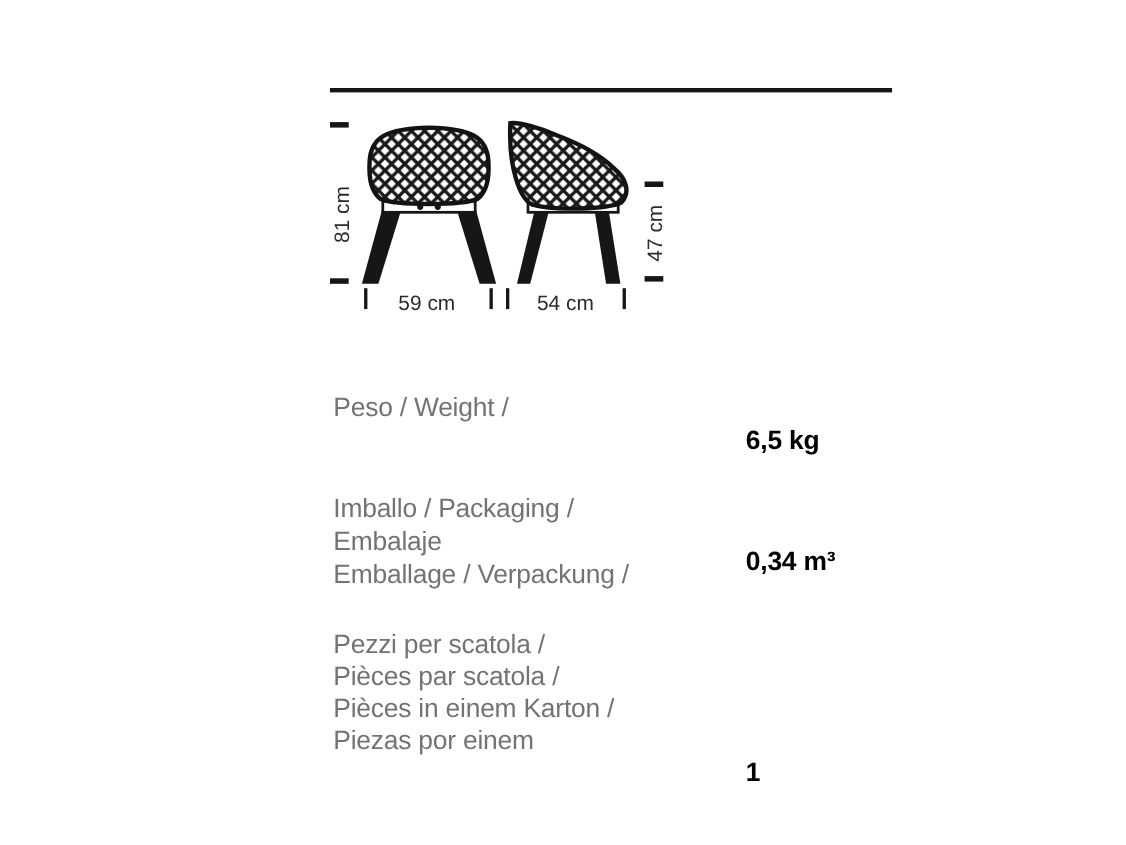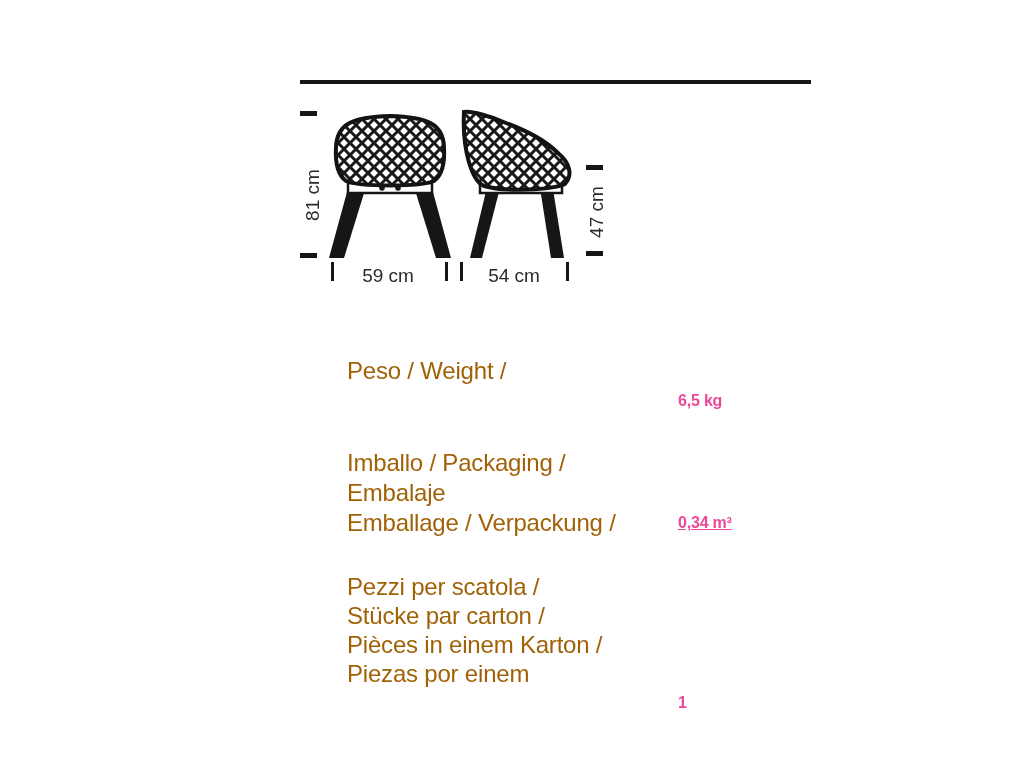--- a/index.html
+++ b/index.html
@@ -5,27 +5,27 @@
   * { margin:0; padding:0; box-sizing:border-box; }
   html,body { width:1024px; height:768px; background:#ffffff; overflow:hidden;
               font-family:"Liberation Sans", sans-serif; color:#1c1c1c; }
   .abs { position:absolute; }
 
   .top-rule { left:300px; top:80px; width:511px; height:4px; background:#161616; }
 
   .diagram { left:290px; top:95px; width:330px; height:200px; }
 
   .spec-label { left:303px; font-size:24px; line-height:30px; letter-spacing:-0.2px;
-                color:#a16207; white-space:nowrap;margin-left:44px; }
-  .spec-value { left:678px; font-size:16px; line-height:30px; font-weight:bold;
-                color:#ec4899; white-space:nowrap; letter-spacing:-0.2px; }
+                color:#737373; white-space:nowrap; }
+  .spec-value { left:678px; font-size:24px; line-height:30px; font-weight:bold;
+                color:#000000; white-space:nowrap; letter-spacing:-0.2px; }
   #row1-label { top:356px; }
   #row1-value { top:386px; }
   #row2-label { top:448px; }
-  #row2-value { top:508px;text-decoration:underline; }
+  #row2-value { top:496px; }
   #row3-label { top:572px; line-height:29px; }
   #row3-value { top:688px; }
 
   svg text { font-family:"Liberation Sans", sans-serif; fill:#2b2b2b; }
 </style>
 </head>
 <body>
 
 <div class="abs top-rule"></div>
 
@@ -88,17 +88,17 @@
 
 <div id="row2-label" class="abs spec-label">
   <div>Imballo / Packaging /</div>
   <div>Embalaje</div>
   <div>Emballage / Verpackung /</div>
 </div>
 <div id="row2-value" class="abs spec-value">0,34 m³</div>
 
 <div id="row3-label" class="abs spec-label">
   <div>Pezzi per scatola /</div>
-  <div>Stücke par carton /</div>
+  <div>Pièces par scatola /</div>
   <div>Pièces in einem Karton /</div>
   <div>Piezas por einem</div>
 </div>
 <div id="row3-value" class="abs spec-value">1</div>
 
 </body></html>

